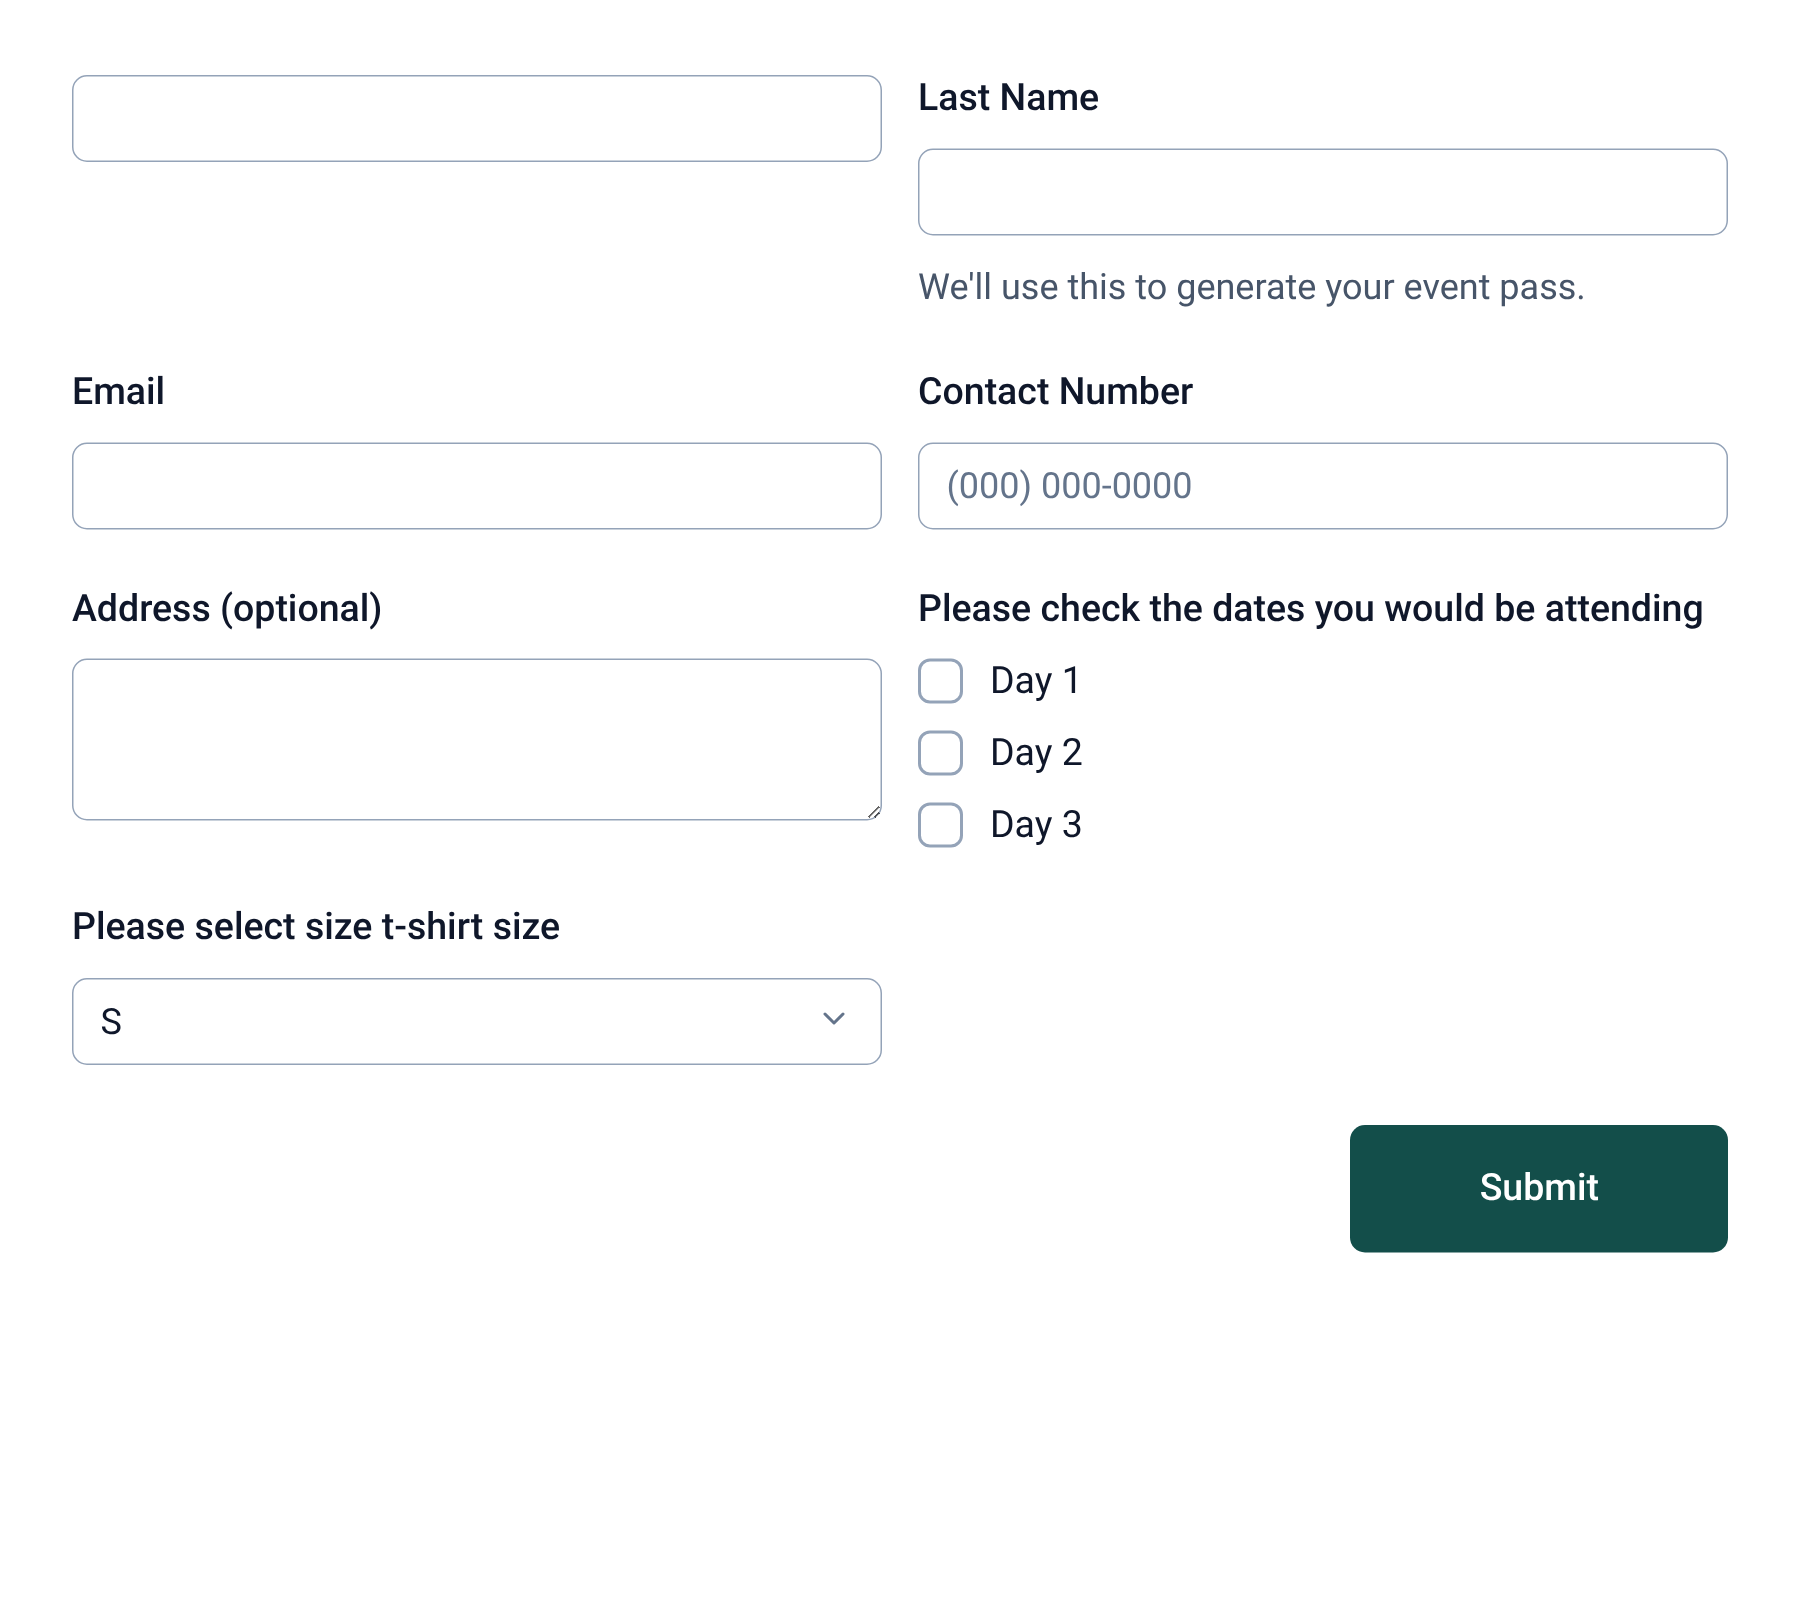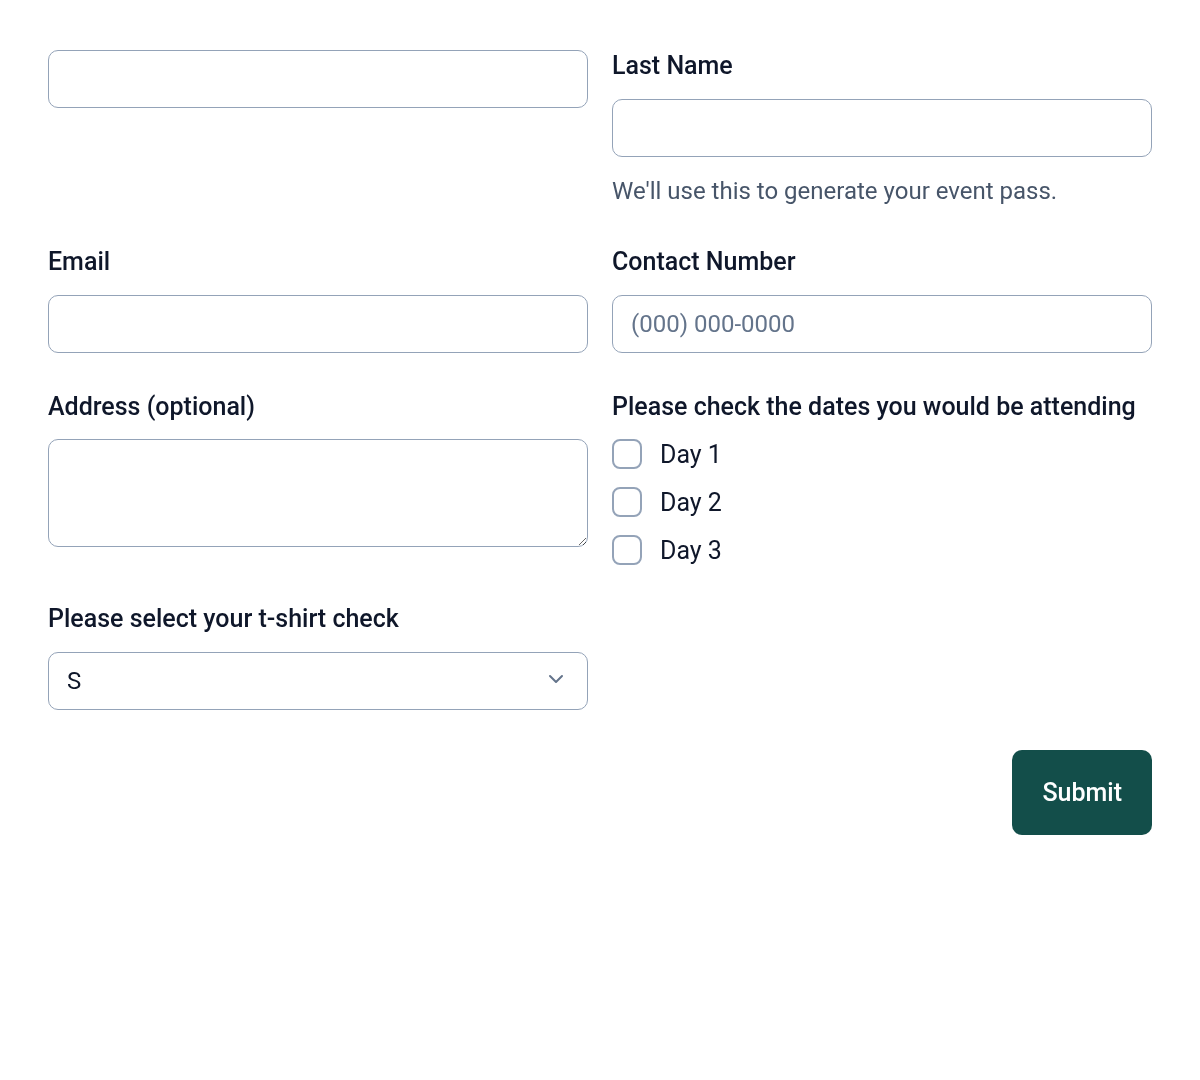--- a/index.html
+++ b/index.html
@@ -123,21 +123,21 @@
       justify-content: flex-end;
       margin-top: 40px;
     }
     button.submit {
       background: #134e4a;
       color: #ffffff;
       font-size: 25px;
       font-weight: 500;
       border: none;
       border-radius: 10px;
-      padding: 28px 30px;
+      padding: 28px 86px;
       cursor: pointer;
       font-family: inherit;
     }
   </style>
 </head>
 <body>
 
 <form>
   <div class="form-grid">
 
@@ -178,21 +178,21 @@
           <span>Day 2</span>
         </label>
         <label class="checkbox-row">
           <input type="checkbox" style="">
           <span>Day 3</span>
         </label>
       </div>
     </div>
 
     <div class="field">
-      <label class="field-label">Please select your t-shirt check</label>
+      <label class="field-label">Please select size t-shirt size</label>
       <div class="select-wrap">
         <select>
           <option>S</option>
         </select>
         <span class="select-caret">
           <svg width="24" height="24" viewBox="0 0 24 24" fill="none" stroke="currentColor" stroke-width="2" stroke-linecap="round" stroke-linejoin="round">
               <polyline points="6 9 12 15 18 9"></polyline>
             </svg>
         </span>
       </div>

